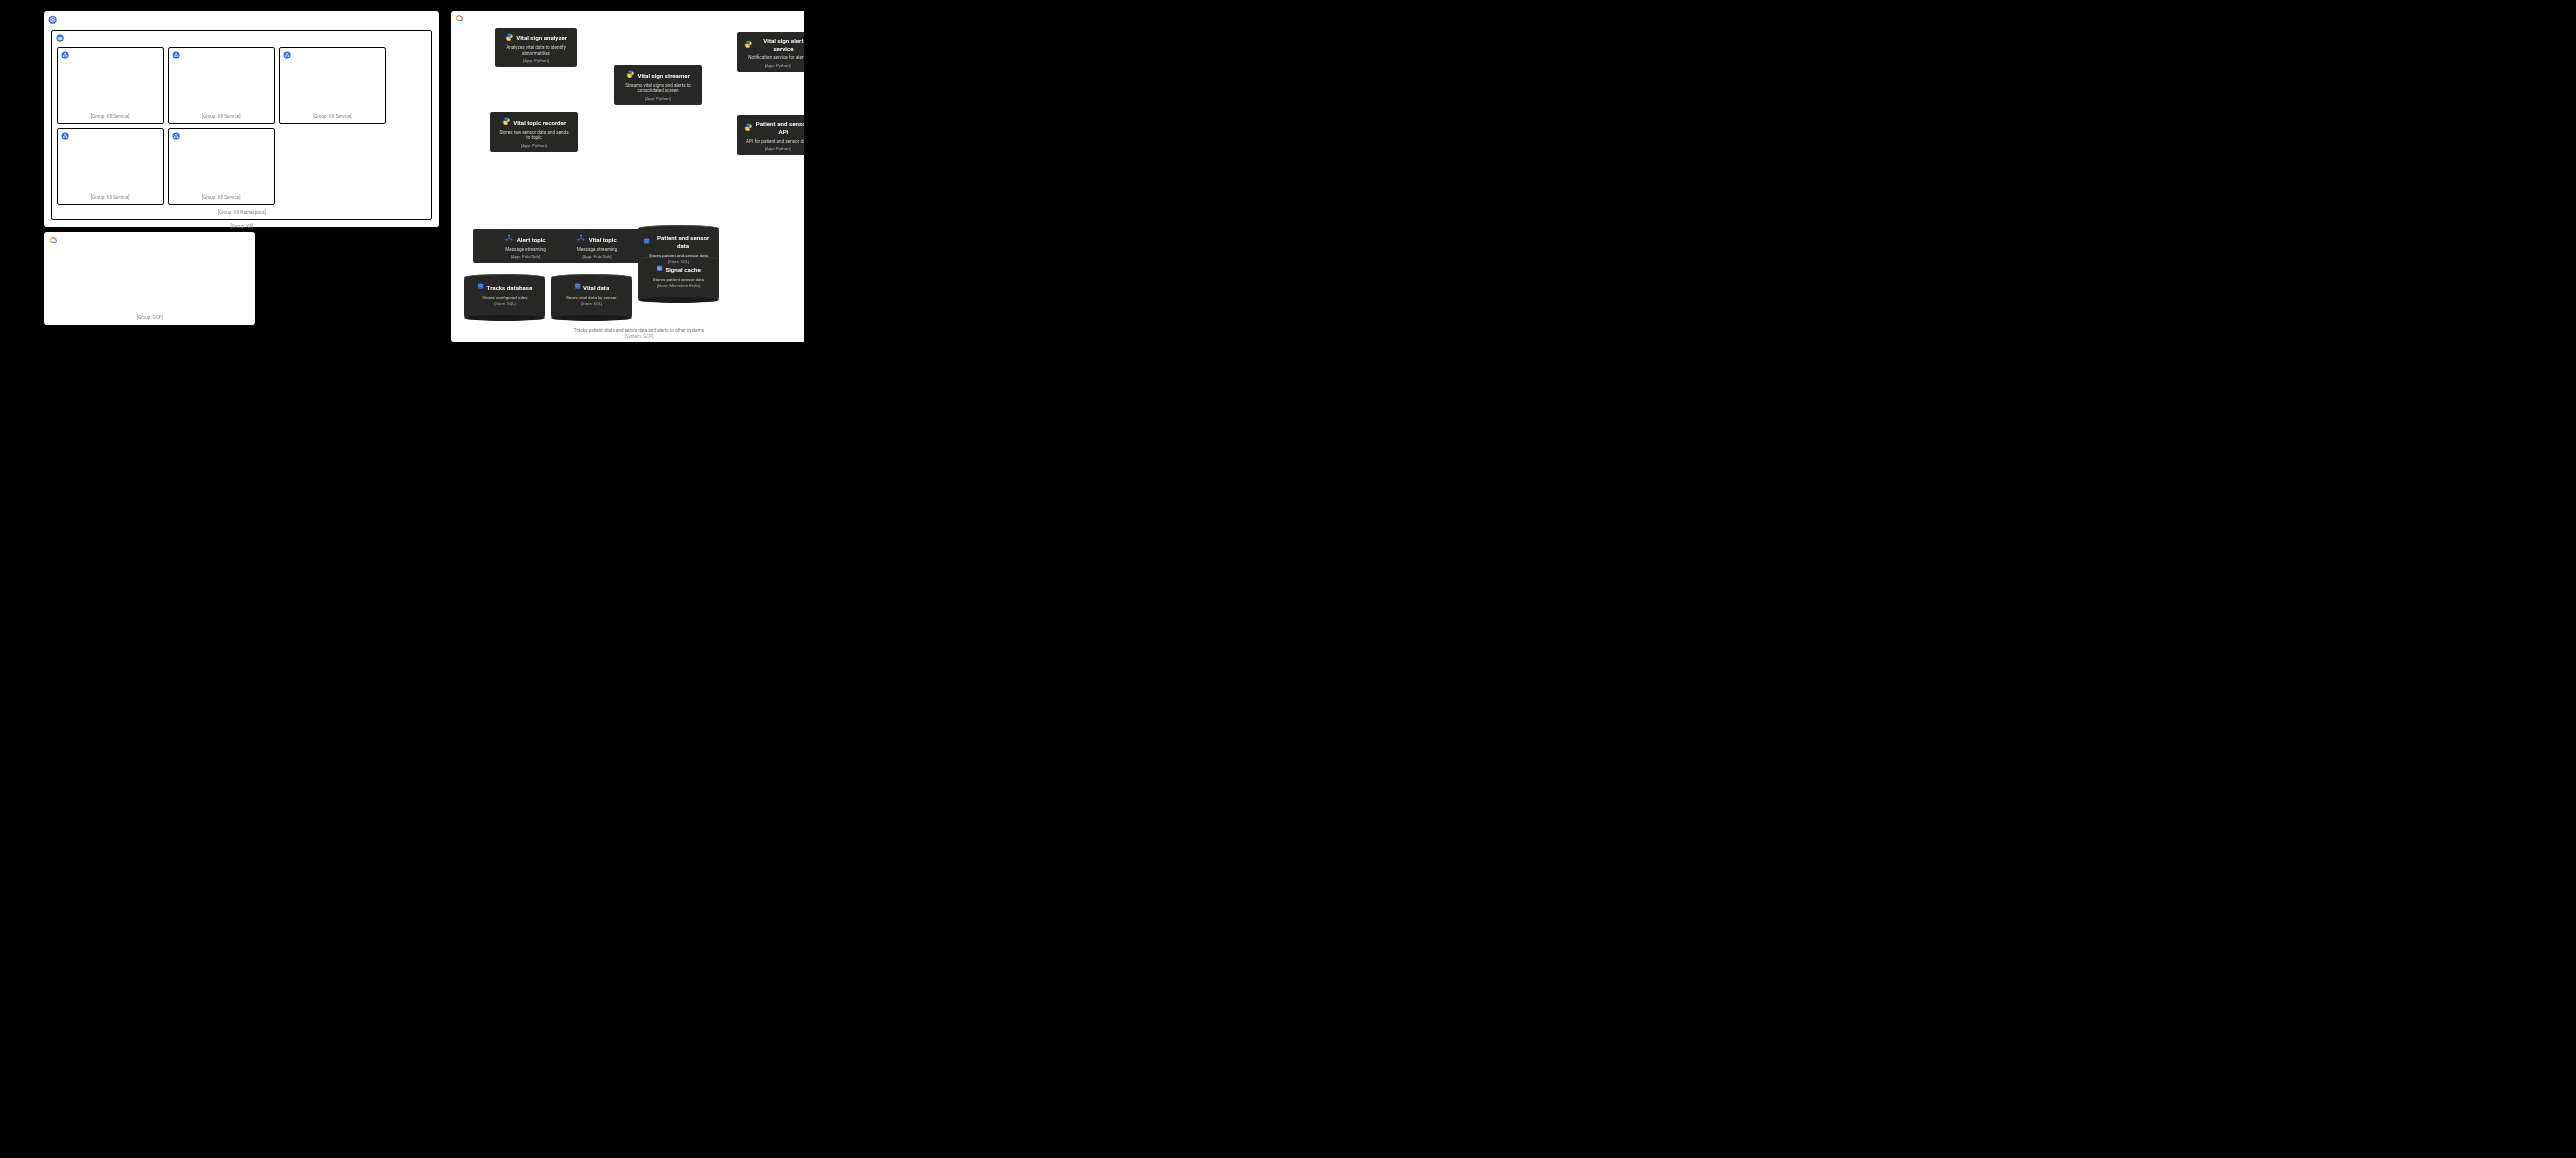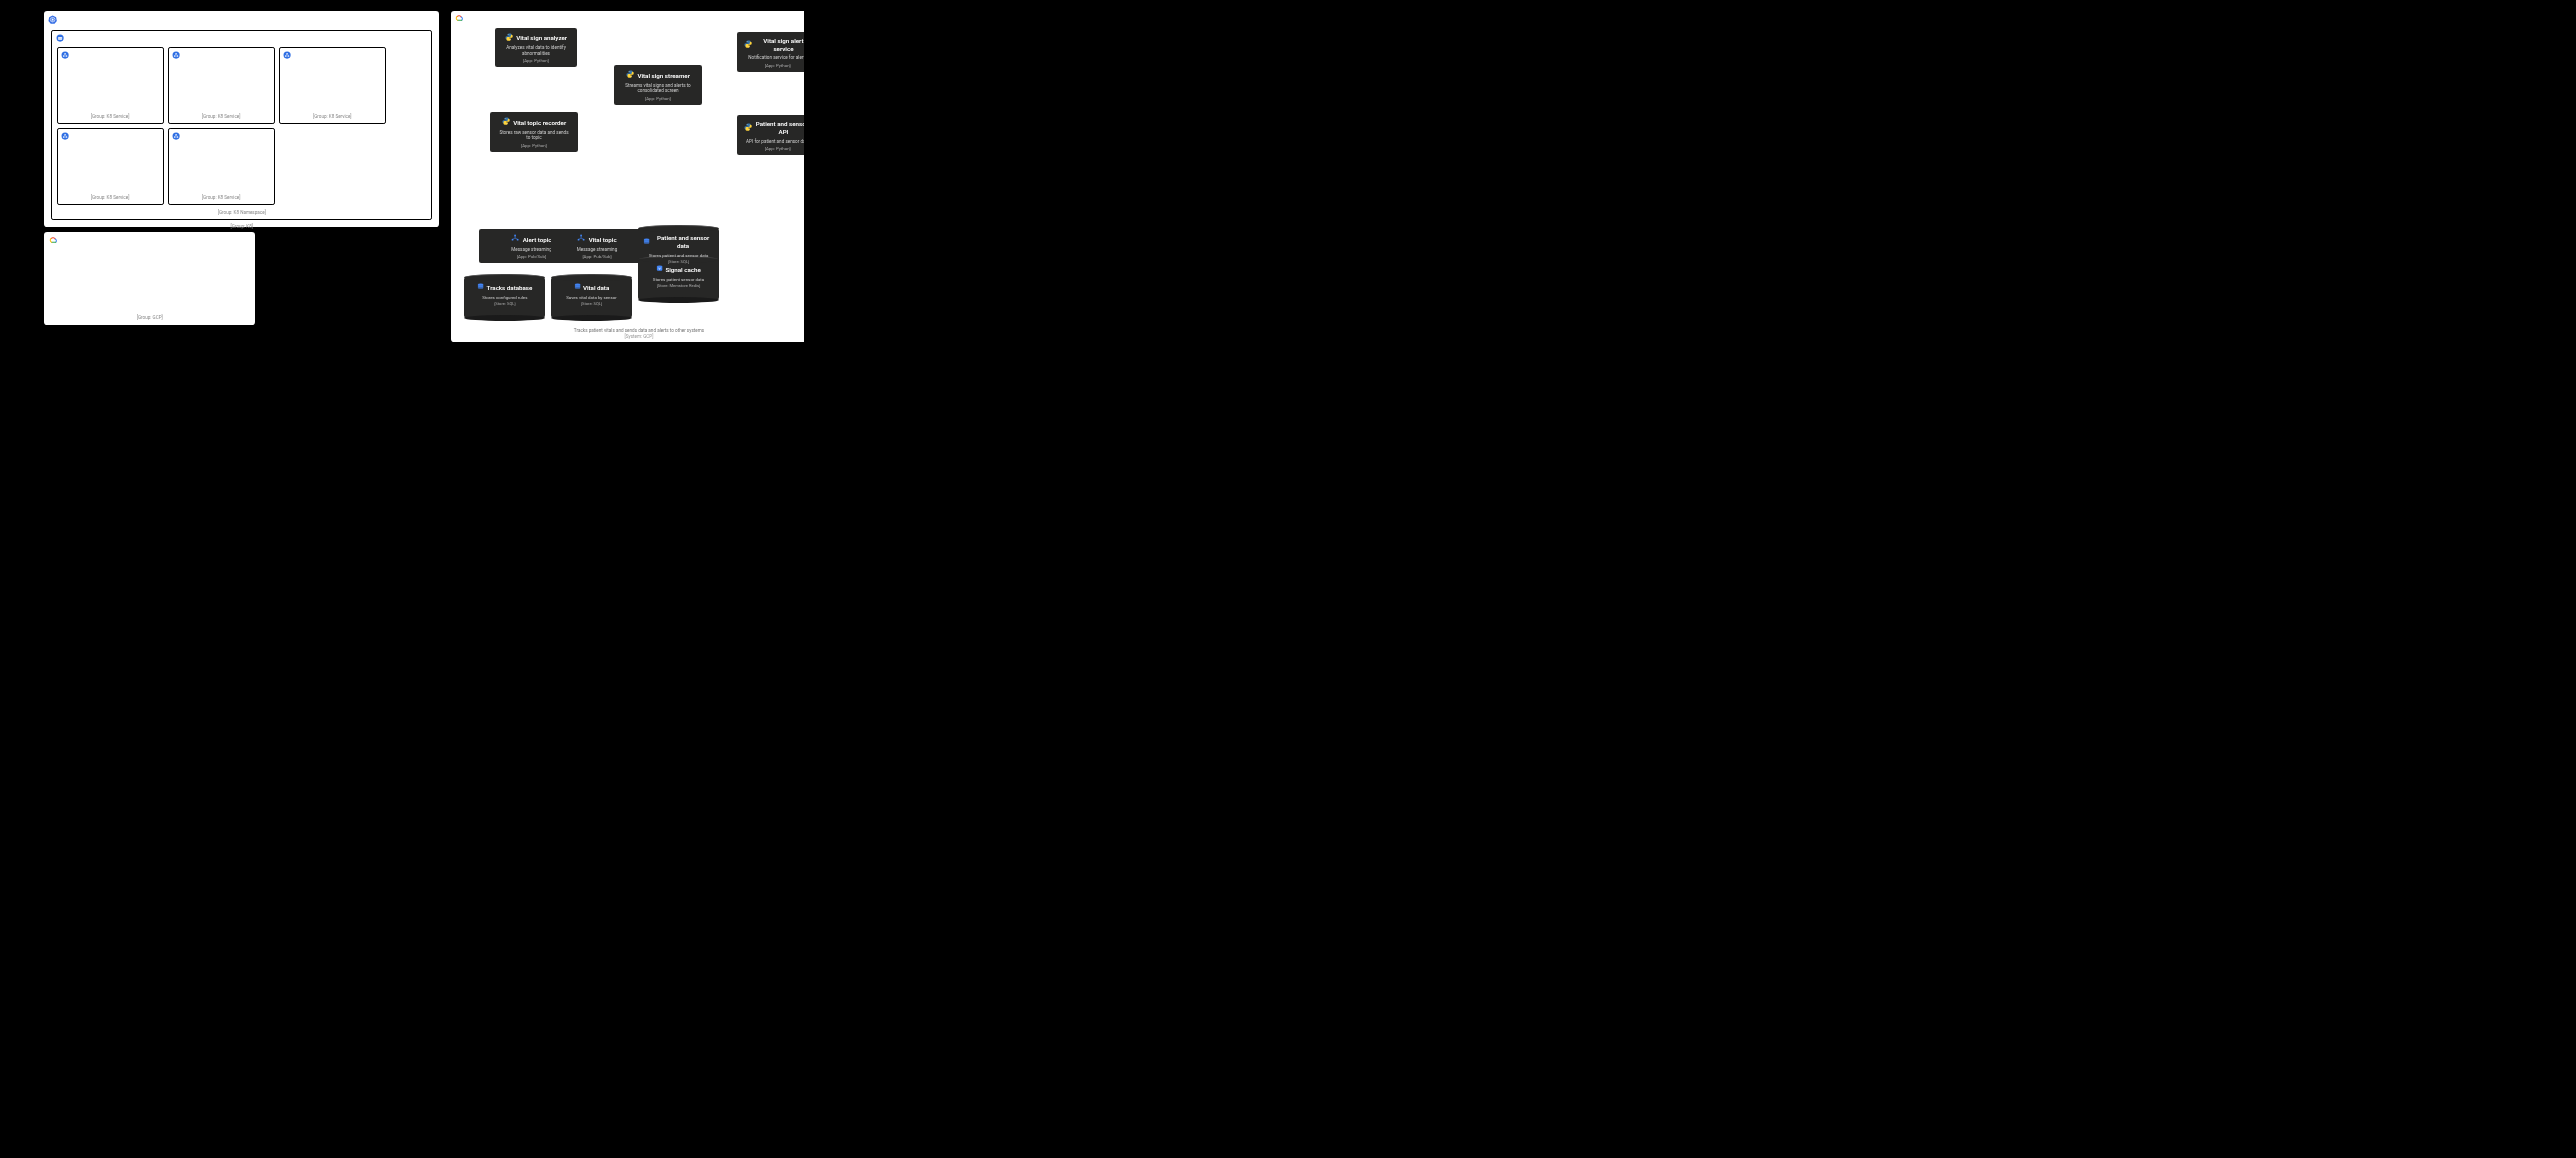--- a/index.html
+++ b/index.html
@@ -415,21 +415,21 @@
     <div class="node-head">
         <span><svg viewBox="0 0 16 16">
             <use href="#python-ico"></use>
           </svg></span>
         <span>Patient and sensors API</span>
       </div>
     <div class="desc">API for patient and sensor data</div>
     <div class="meta">[App: Python]</div>
   </div>
 
-  <div class="app-node" style="left:28px; top:218px; width:105px;">
+  <div class="app-node" style="left:22px; top:218px; width:105px;">
     <div class="node-head">
         <span><svg viewBox="0 0 16 16">
             <use href="#pubsub-ico"></use>
           </svg></span>
         <span>Alert topic</span>
       </div>
     <div class="desc">Message streaming</div>
     <div class="meta">[App: Pub/Sub]</div>
   </div>
 

